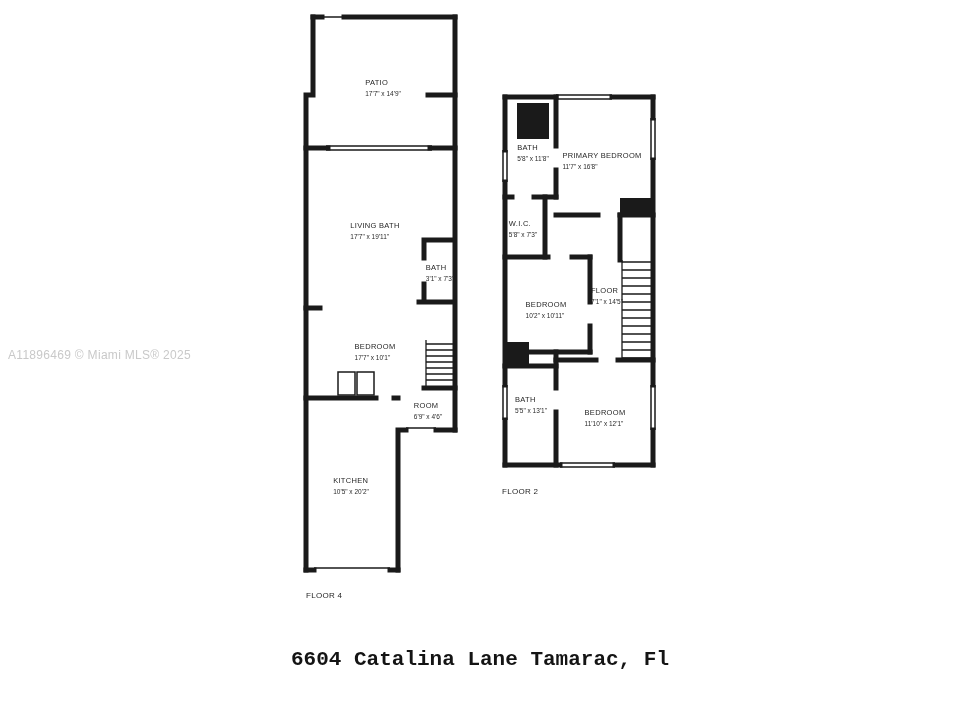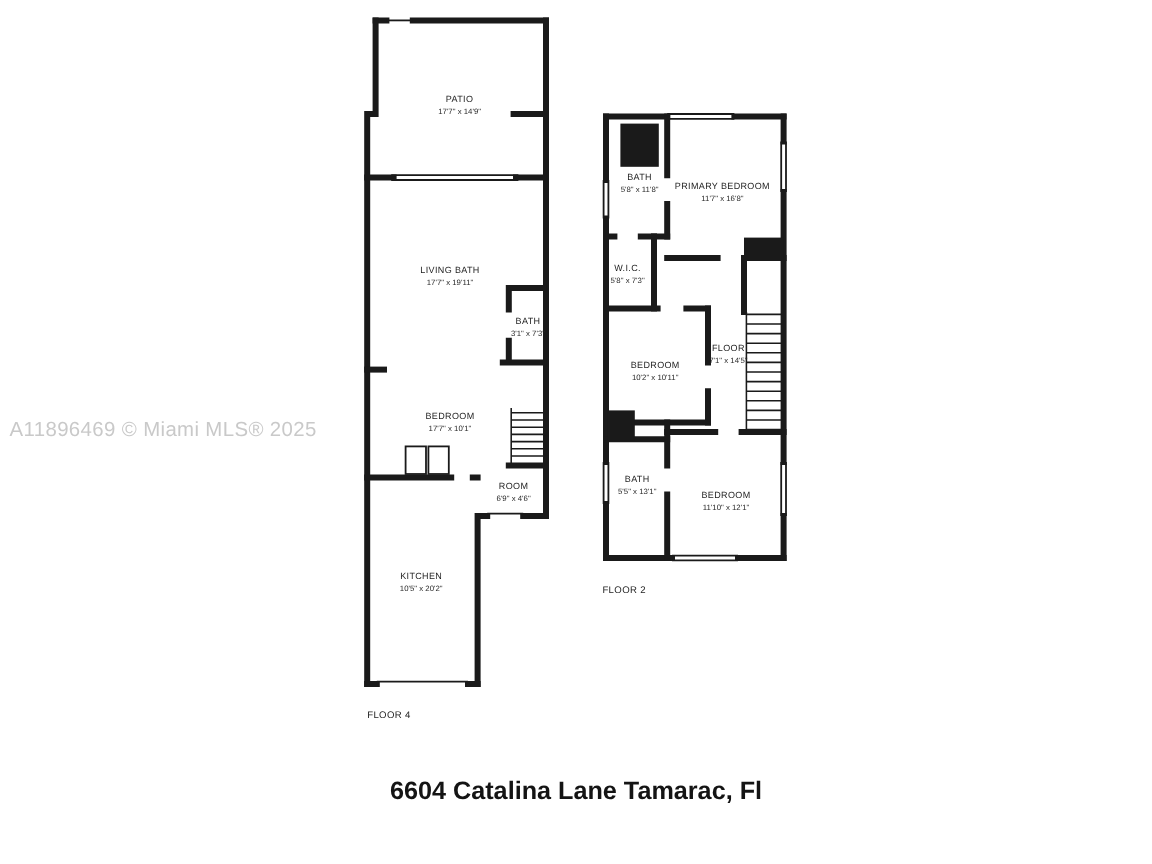--- a/index.html
+++ b/index.html
@@ -3,36 +3,36 @@
 <meta charset="utf-8">
 <style>
   html,body{margin:0;padding:0;background:#fff;}
   .canvas{
     position:relative;width:960px;height:720px;background:#ffffff;overflow:hidden;
     font-family:"Liberation Sans","DejaVu Sans",sans-serif;
   }
   svg{position:absolute;left:0;top:0;}
   .watermark{
     position:absolute;left:8px;top:348px;
-    font-size:17px;color:#c9c9c9;letter-spacing:.3px;
+    font-size:12px;color:#c9c9c9;letter-spacing:.3px;
     font-family:"Liberation Sans",sans-serif;
   }
   .room-label{
     position:absolute;transform:translate(-50%,-50%);
-    text-align:center;color:#1f1f1f;line-height:1.45;white-space:nowrap;
+    text-align:left;color:#1f1f1f;line-height:1.45;white-space:nowrap;
   }
   .room-label .rn{display:block;font-size:7.5px;letter-spacing:.3px;}
   .room-label .rd{display:block;font-size:6.5px;color:#2a2a2a;}
   .floor-tag{
     position:absolute;font-size:8px;color:#1f1f1f;letter-spacing:.3px;
   }
   .address-title{
     position:absolute;left:0;top:648px;width:960px;text-align:center;
     font-size:21px;font-weight:600;color:#141414;
-    font-family:Liberation Sans, sans-serif;
+    font-family:Liberation Mono, monospace;
   }
 </style>
 </head>
 <body>
 
 <div class="canvas">
 
   <svg width="960" height="720" viewBox="0 0 960 720">
 
     <g>

